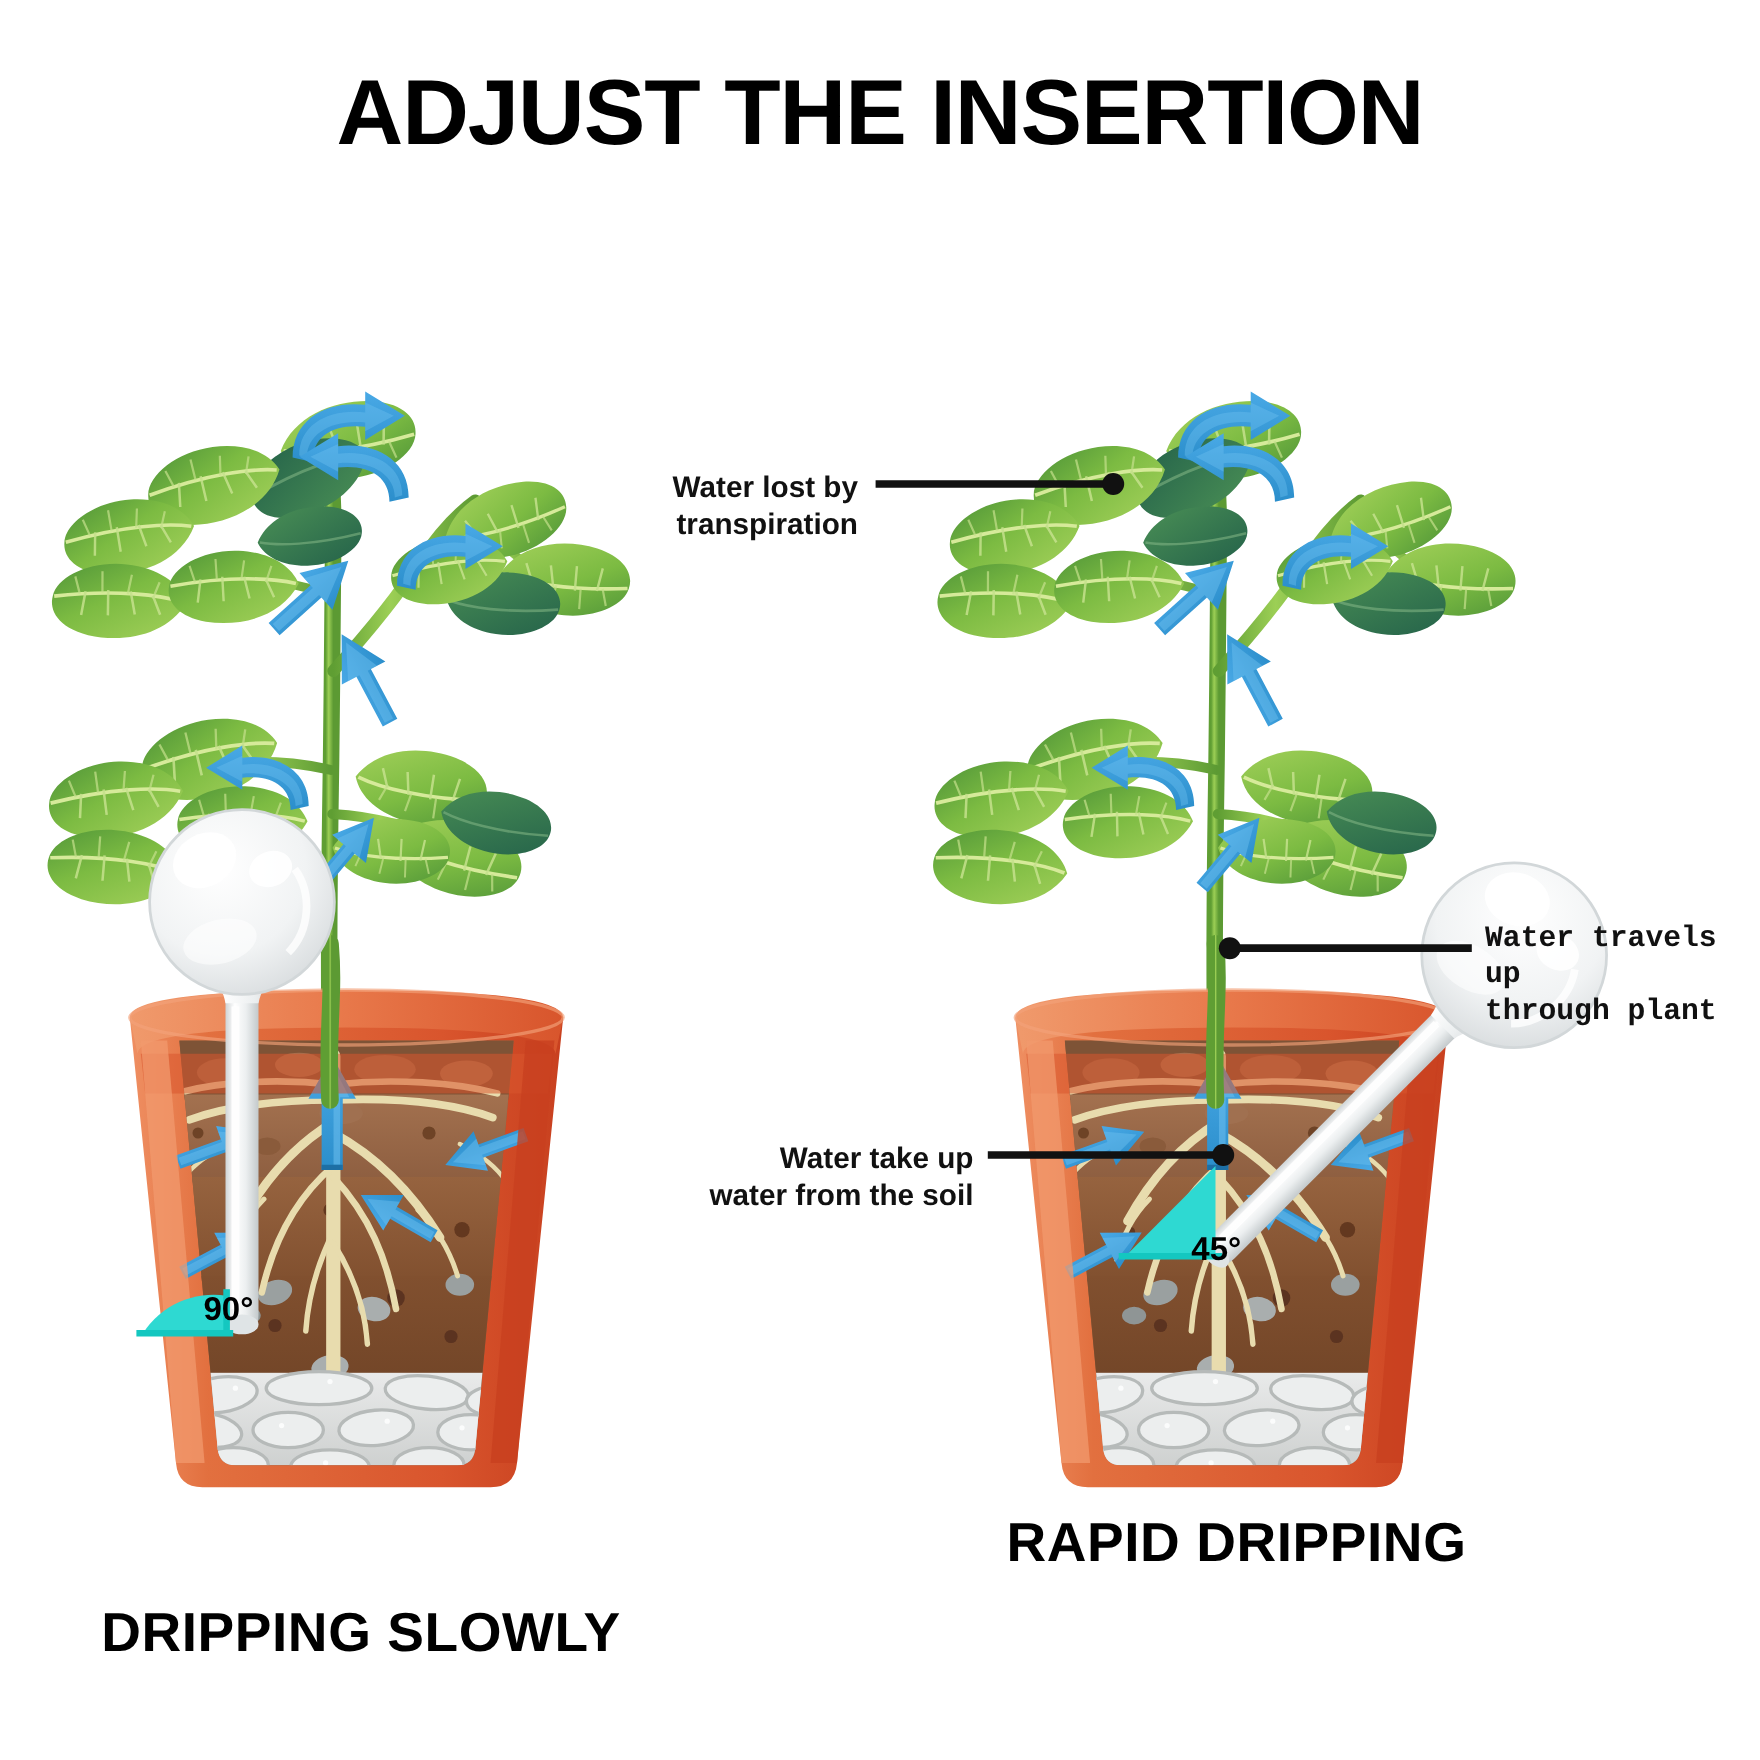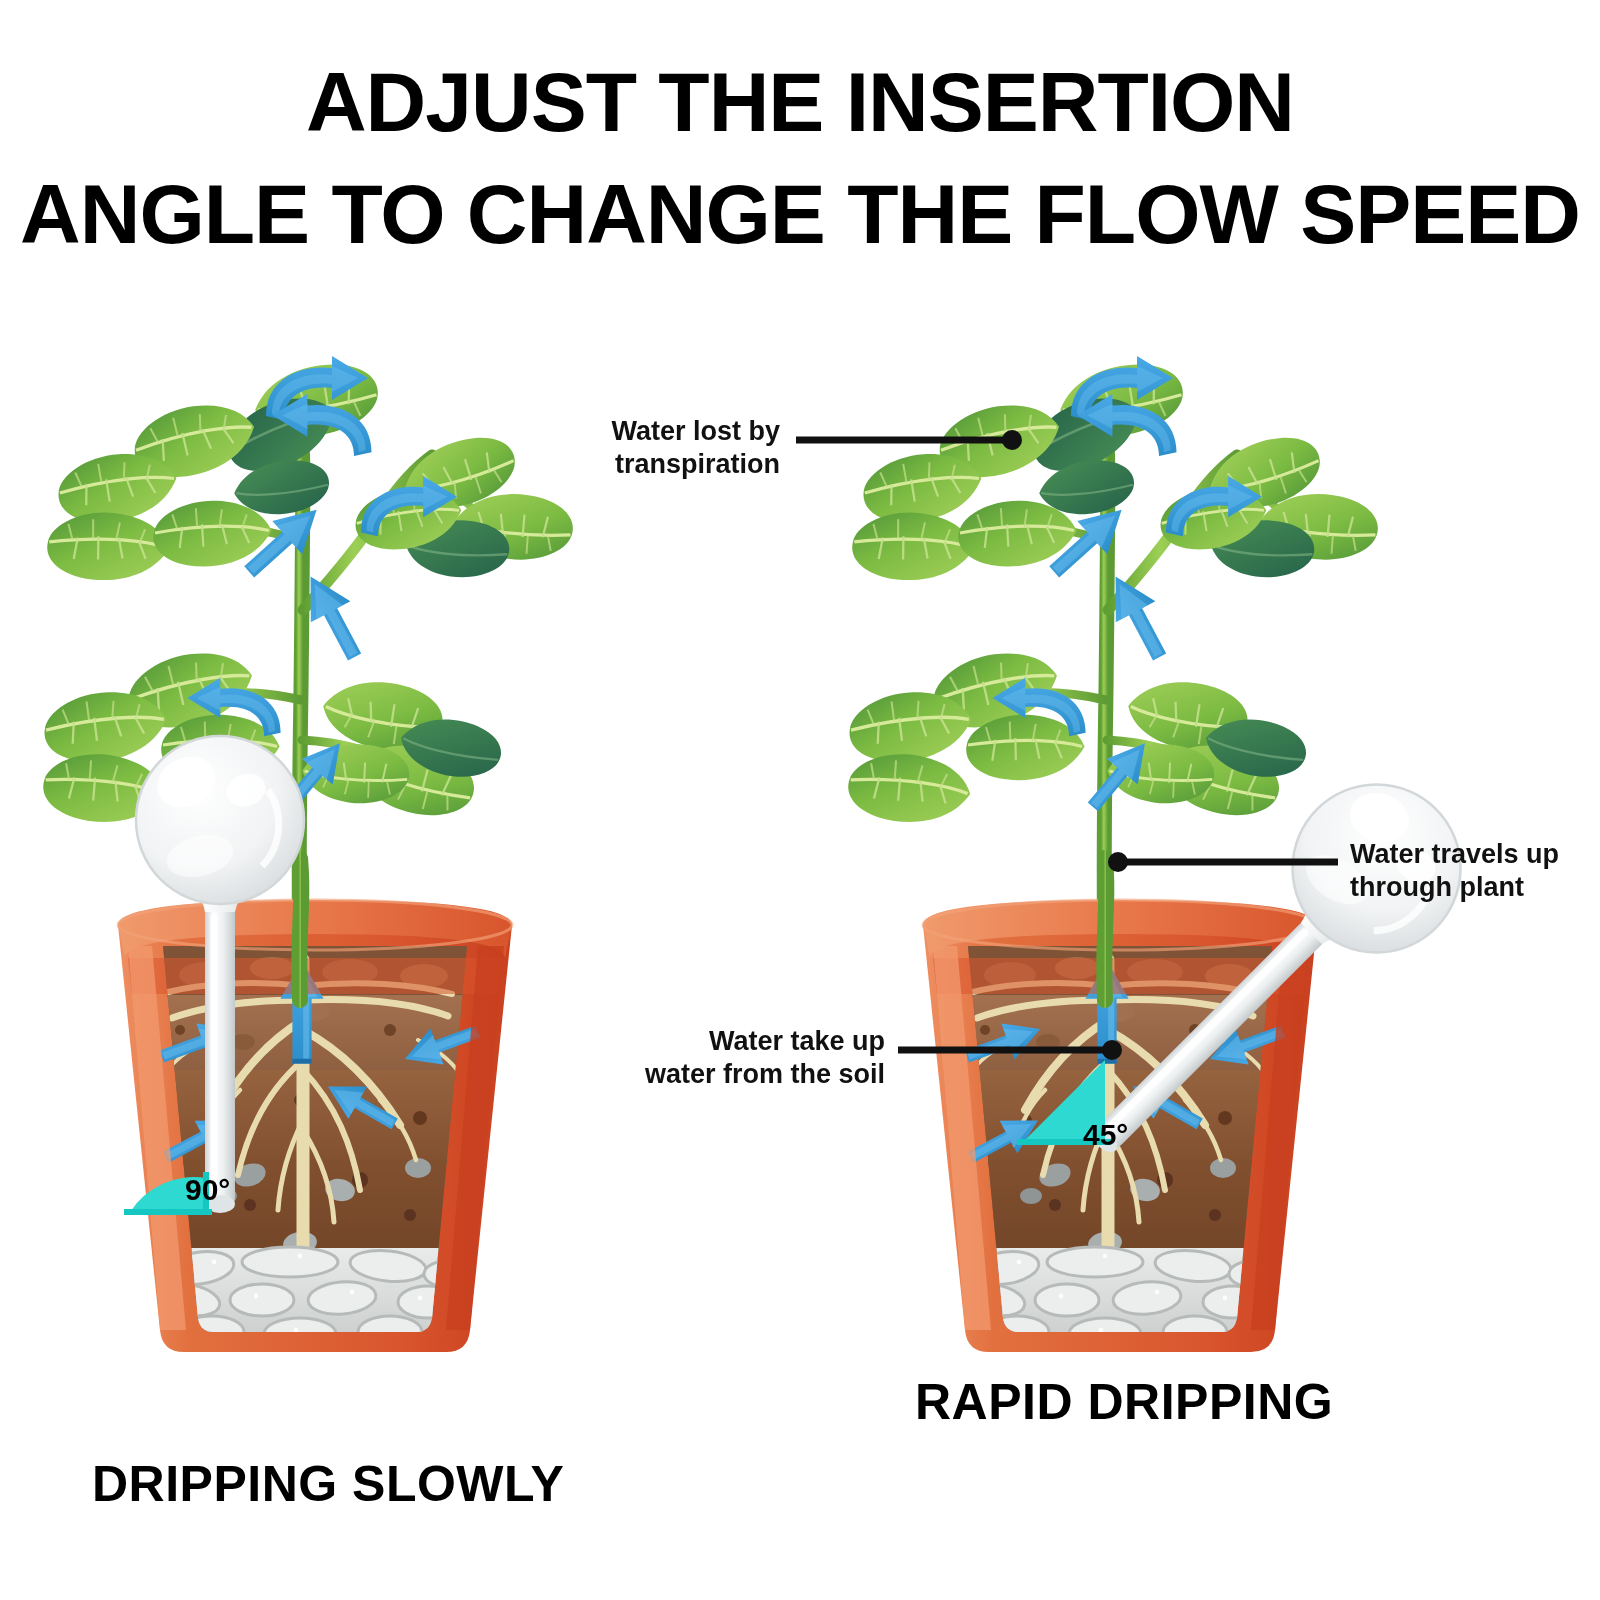--- a/index.html
+++ b/index.html
@@ -10,33 +10,32 @@
   .title-line{font-family:"Liberation Sans",sans-serif;font-weight:bold;color:#000000;
     font-size:84px;line-height:112px;letter-spacing:-1px;white-space:nowrap;}
 
   .caption{position:absolute;font-family:"Liberation Sans",sans-serif;font-weight:bold;
     color:#000000;font-size:50px;letter-spacing:0.5px;white-space:nowrap;}
   .caption.left{left:92px;top:1455px;}
   .caption.right{left:915px;top:1373px;text-align:right;}
 
   .annot{position:absolute;font-family:"Liberation Sans",sans-serif;font-weight:bold;
     color:#111111;font-size:27px;line-height:33px;white-space:pre-line;}
-  .annot.t-right{text-align:right;}
+  .annot.t-right{text-align:right;margin-top:12px;}
   .annot.t-left{text-align:left;}
 
   .svgbox{position:absolute;left:0;top:0;}
 </style>
 </head>
 <body>
 
 <div id="stage">
 
   <div class="title-wrap">
     <div class="title-line">ADJUST THE INSERTION</div>
-    <div class="title-line">ANGLE TO CHANGE THE FLOW SPEED</div>
   </div>
 
   <svg class="svgbox" width="1600" height="1600" viewBox="0 0 1600 1600">
     <defs>
 
       <linearGradient id="leafA" x1="0" y1="0" x2="1" y2="1">
         <stop offset="0%" stop-color="#a6d25c"></stop>
           <stop offset="55%" stop-color="#7cbb42"></stop>
         <stop offset="100%" stop-color="#4e9338"></stop>
       </linearGradient>
@@ -465,21 +464,21 @@
       <circle cx="1112" cy="1050" r="10" fill="#111111"></circle>
     </g>
 
     <text id="angle-left-text" x="185" y="1200" font-family="Liberation Sans, sans-serif" font-size="30" font-weight="bold" fill="#000000">90°</text>
     <text id="angle-right-text" x="1083" y="1145" font-family="Liberation Sans, sans-serif" font-size="30" font-weight="bold" fill="#000000">45°</text>
   </svg>
 
   <div class="annot t-right" style="left:430px;top:415px;width:350px;">Water lost by
 transpiration</div>
 
-  <div class="annot t-left" style="left:1350px;top:838px;width:250px;">Water travels up
+  <div class="annot t-left" style="left:1350px;top:838px;width:250px;font-family:Liberation Mono, monospace;">Water travels up
 through plant</div>
 
   <div class="annot t-right" style="left:570px;top:1025px;width:315px;">Water take up
 water from the soil</div>
 
   <div class="caption left">DRIPPING SLOWLY</div>
   <div class="caption right">RAPID DRIPPING</div>
 
 </div>
 

